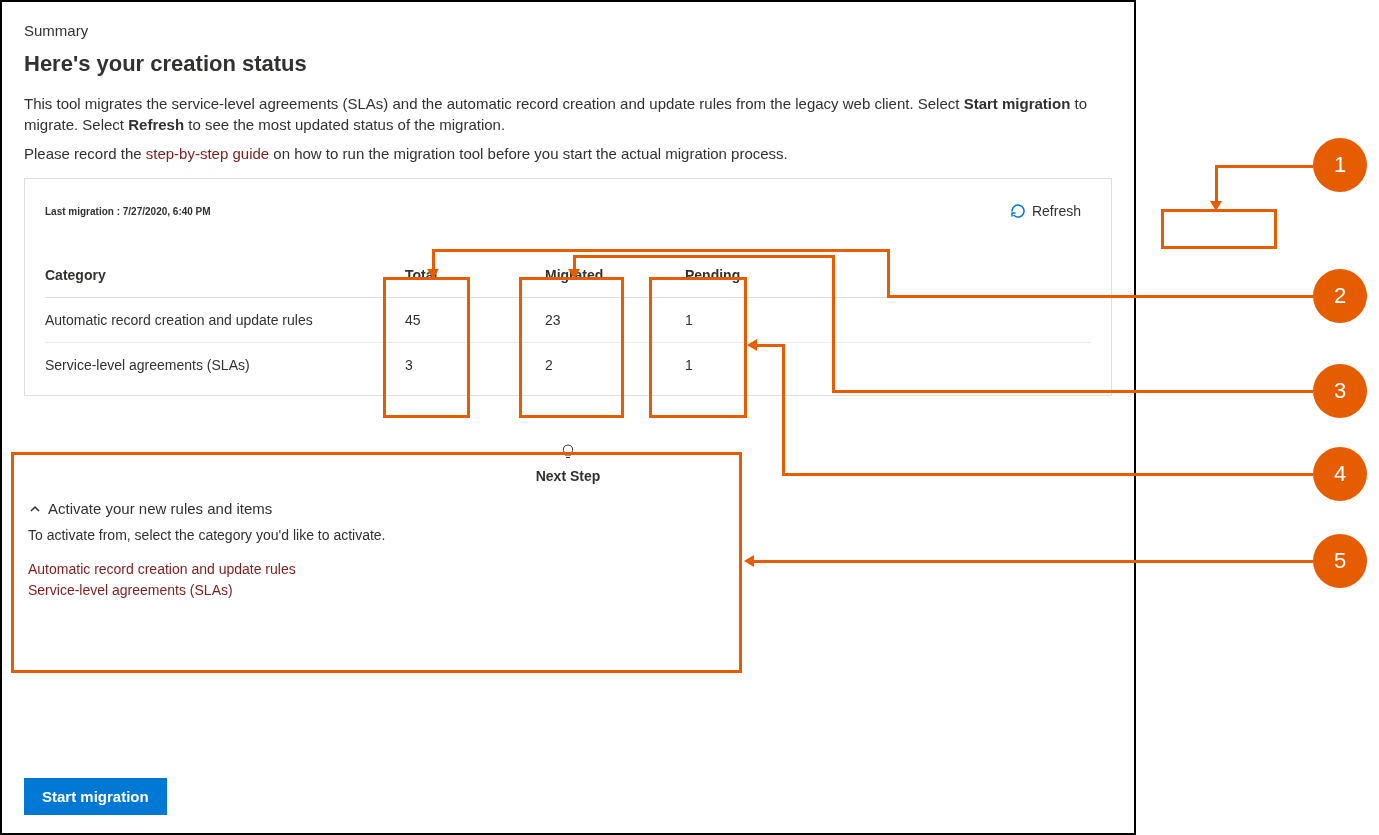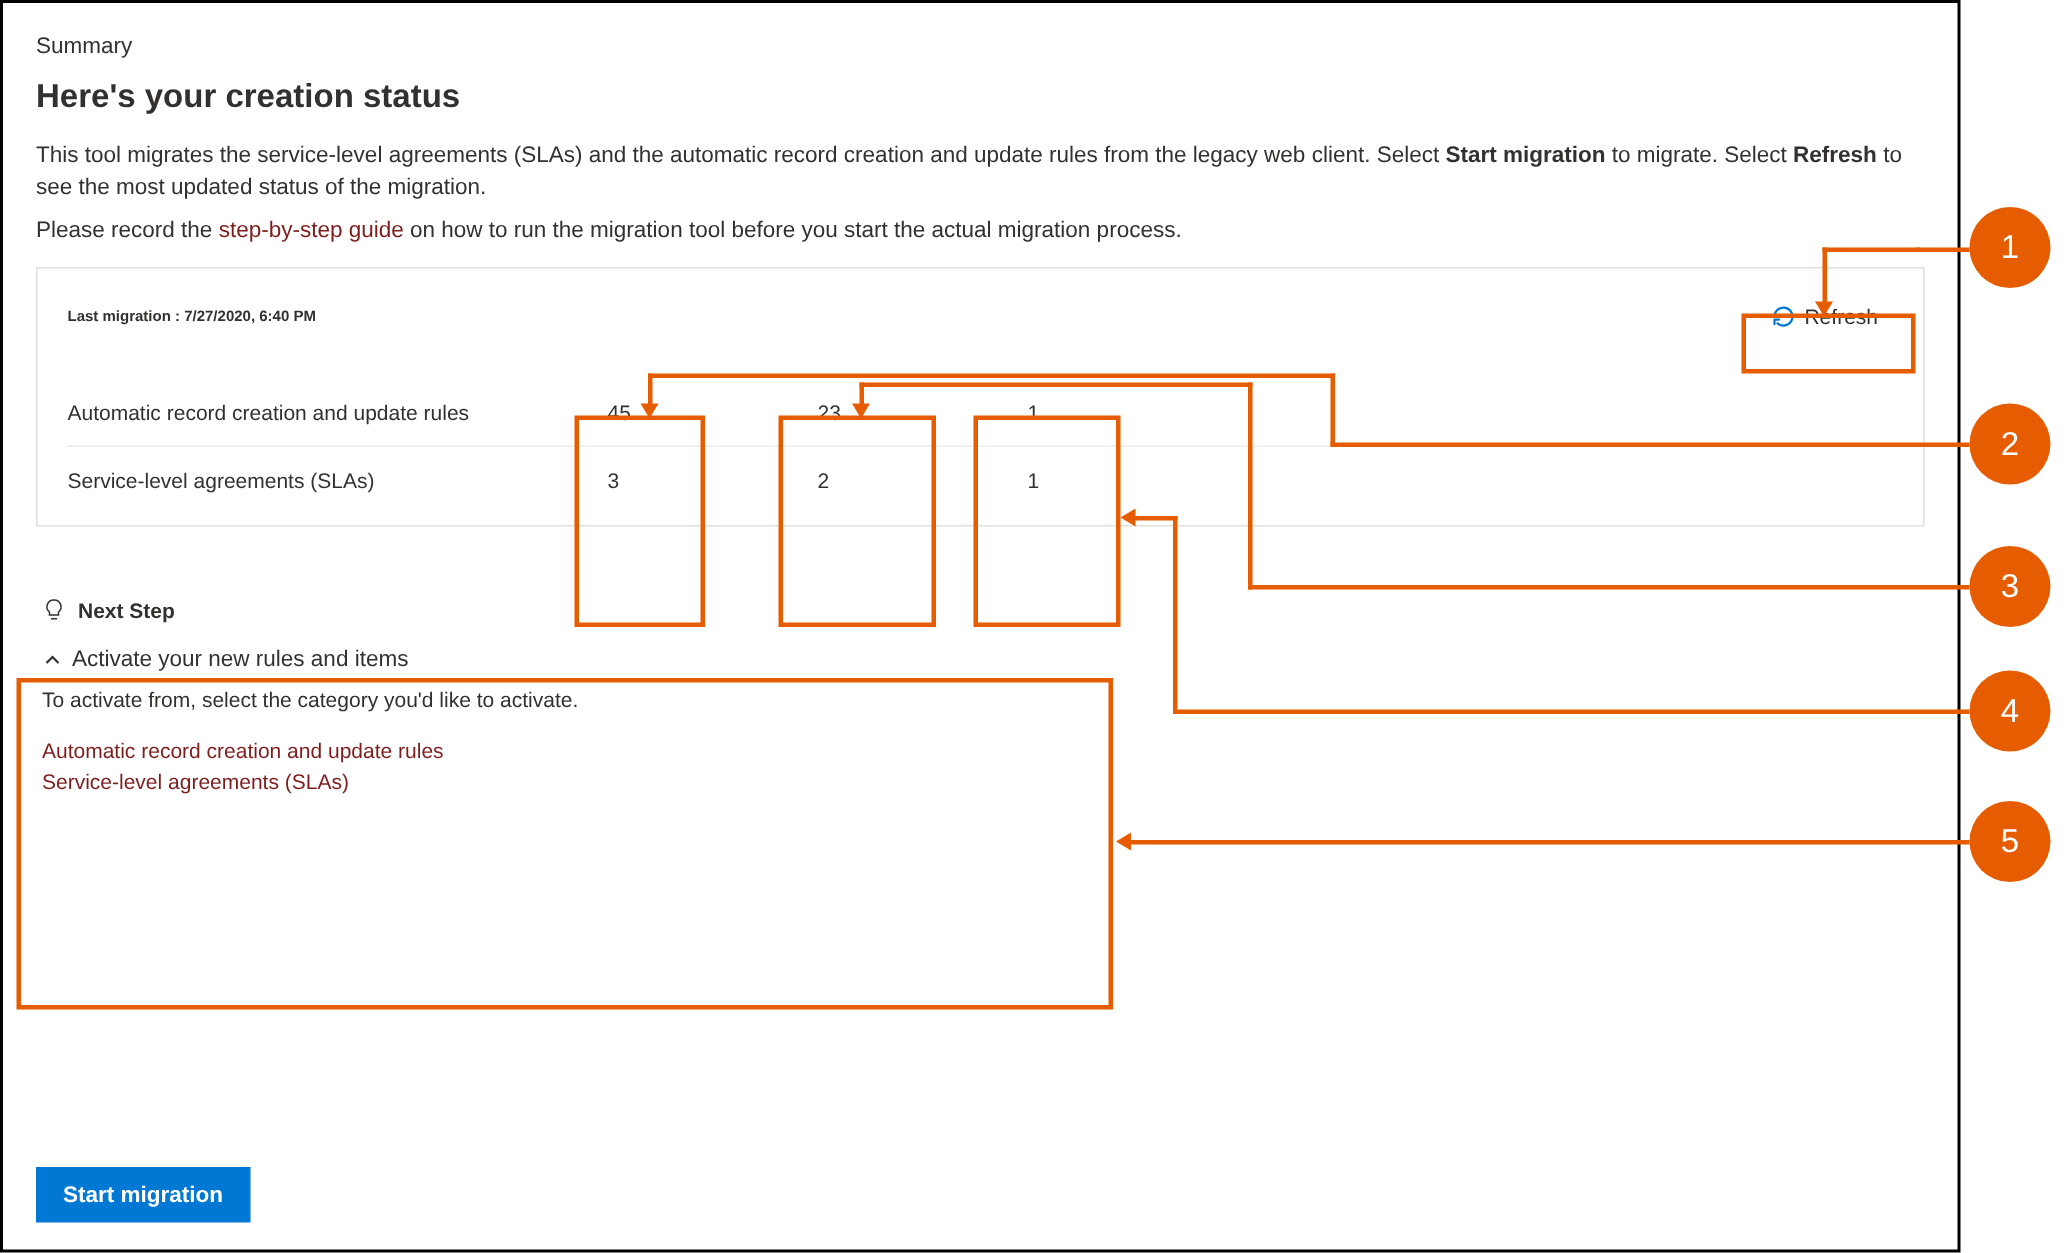--- a/index.html
+++ b/index.html
@@ -4,21 +4,21 @@
 <style>
   * { box-sizing: border-box; margin: 0; padding: 0; }
   body {
     font-family: "Segoe UI", -apple-system, sans-serif;
     font-size: 14px;
     color: #323130;
     background: #fff;
   }
   .frame {
     border: 2px solid #000;
-    width: 1307px;
+    width: 1136px;
     height: 835px;
     position: relative;
     padding: 20px 22px;
   }
   .summary-label { font-size: 15px; margin-bottom: 12px; }
   .title { font-size: 22px; font-weight: 700; margin-bottom: 16px; }
   .desc { font-size: 15px; line-height: 1.4; margin-bottom: 10px; }
   .desc b { font-weight: 700; }
   .review-line { font-size: 15px; margin-bottom: 16px; }
   .link { color: #7f1d1d; text-decoration: none; cursor: pointer; }
@@ -65,20 +65,21 @@
   .nextstep {
     padding: 10px 4px;
   }
   .nextstep-head {
     display: flex;
     align-items: center;
     gap: 8px;
     font-weight: 600;
     margin-bottom: 16px;
     font-size: 14px;
+    flex-direction: column;
   }
   .bulb-icon { width: 16px; height: 16px; }
   .expander {
     display: flex;
     align-items: center;
     gap: 6px;
     font-size: 15px;
     margin-bottom: 8px;
     cursor: pointer;
   }
@@ -161,20 +162,26 @@
       <div class="last-mig">Last migration : 7/27/2020, 6:40 PM</div>
       <button class="refresh-btn">
         <svg class="refresh-icon" viewBox="0 0 16 16" fill="none" stroke="#0078d4" stroke-width="1.5">
           <path d="M2 8a6 6 0 1 1 2 4.5" stroke-linecap="round"></path>
           <path d="M2 13v-3h3" stroke-linecap="round" stroke-linejoin="round"></path>
         </svg>
         <span>Refresh</span>
       </button>
     </div>
     <div class="tbl">
+      <div class="tbl-row hdr">
+        <div class="col-cat">Category</div>
+        <div class="col-num">Total</div>
+        <div class="col-num">Migrated</div>
+        <div class="col-num">Pending</div>
+      </div>
       <div class="tbl-row">
         <div class="col-cat">Automatic record creation and update rules</div>
         <div class="col-num">45</div>
         <div class="col-num">23</div>
         <div class="col-num">1</div>
       </div>
       <div class="tbl-row">
         <div class="col-cat">Service-level agreements (SLAs)</div>
         <div class="col-num">3</div>
         <div class="col-num">2</div>

